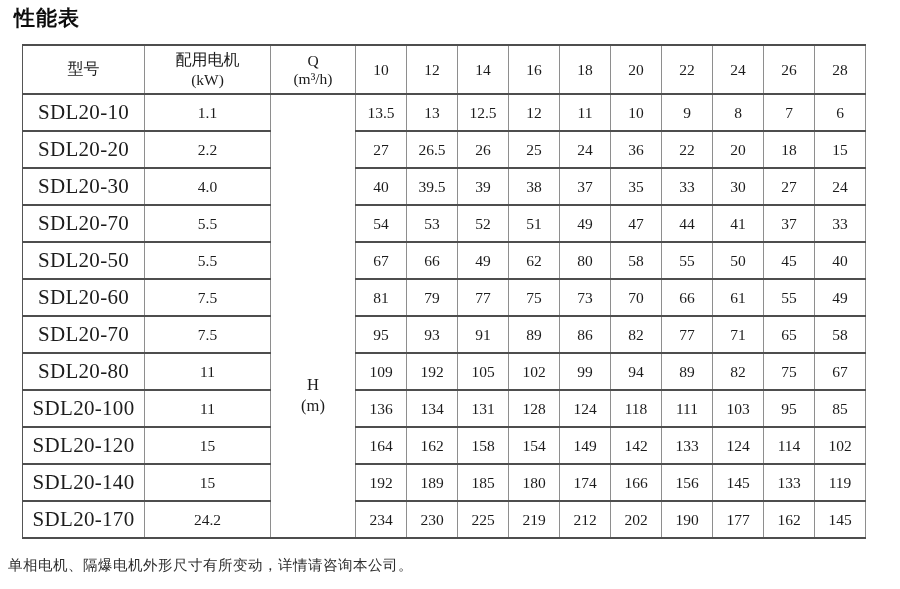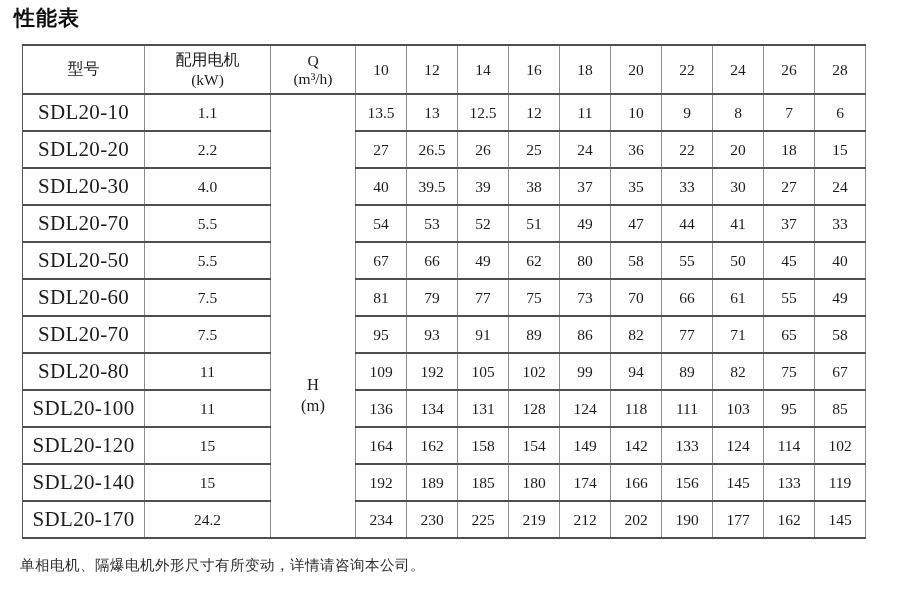--- a/index.html
+++ b/index.html
@@ -58,21 +58,20 @@
     font-size: 16.5px;
     line-height: 21px;
   }
   .footnote {
     position: absolute;
     left: 8px; top: 556px;
     font-family: Liberation Mono, monospace;
     font-size: 14.5px;
     color: #2d2d2d;
     letter-spacing: 0.5px;
-    margin-left: 12px;
   }
 </style>
 </head>
 <body>
 
 <div class="page">
 
   <div class="title">性能表</div>
 
   <table class="perf">

